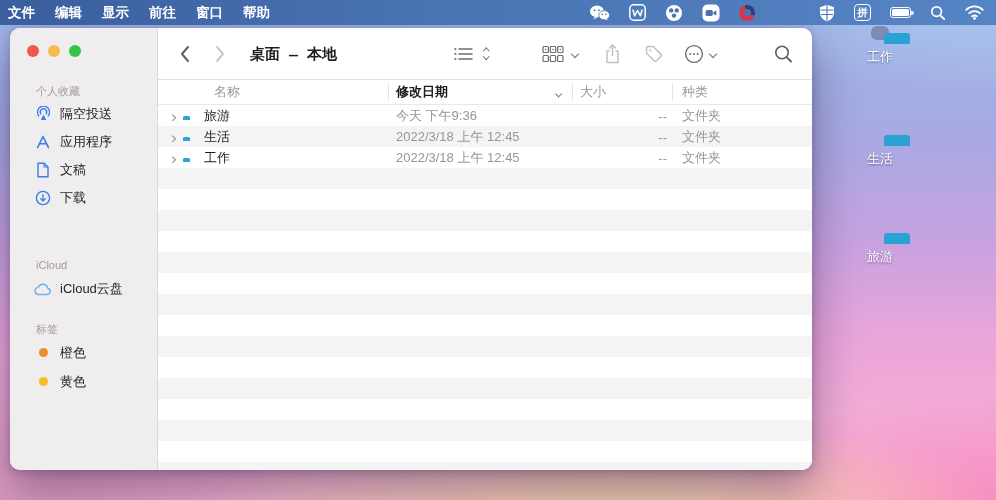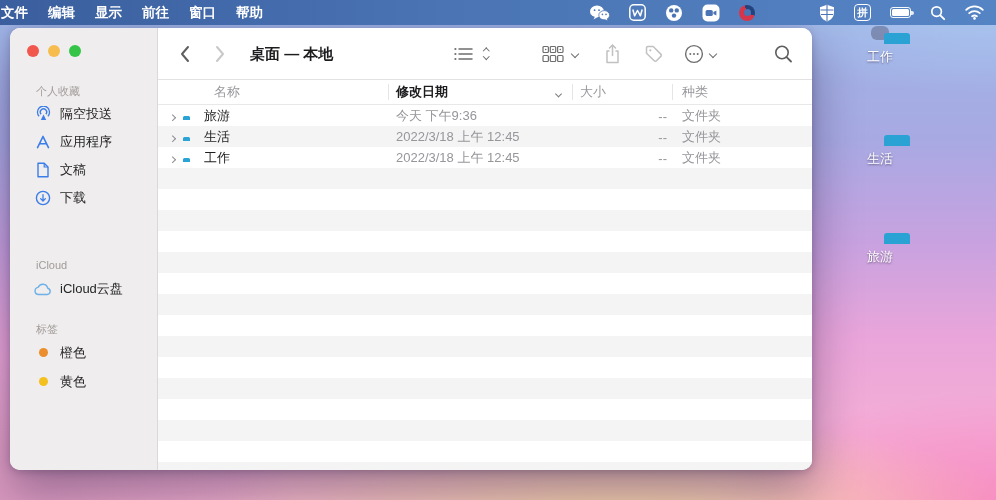--- a/index.html
+++ b/index.html
@@ -17,21 +17,21 @@
       linear-gradient(180deg,#9cb6e6 0%,#a8a9e3 28%,#c7a2e0 48%,#eaa5da 68%,#f4aed6 86%,#f6b4d2 100%);
   }
 
   
   .menubar {
     position:absolute; top:0; left:0; width:996px; height:25px;
     background:linear-gradient(90deg,#3a5e9e 0%,#4a74b4 45%,#5584c4 100%);
     color:#fff; display:flex; align-items:center; font-size:13.5px; font-weight:600;
     z-index:5;
   }
-  .menus { display:flex; padding-left:1px; }
+  .menus { display:flex; padding-left:8px; }
   .menu-item { margin-right:20px; cursor:default; white-space:nowrap; }
   .status { position:absolute; right:12px; top:0; height:25px; display:flex; align-items:center; gap:19px; }
   .status .spacer { width:26px; }
   .sicon { display:flex; align-items:center; justify-content:center; height:18px; }
   .pinyin-badge { width:17px; height:17px; border:1.6px solid #fff; border-radius:4px;
     font-size:10.5px; font-weight:700; display:flex; align-items:center; justify-content:center; }
   .battery { position:relative; width:21px; height:10.5px; border:1.4px solid rgba(255,255,255,.95); border-radius:3px; }
   .battery .level { position:absolute; inset:1.2px; background:#fff; border-radius:1.5px; }
   .battery .tip { position:absolute; right:-3.6px; top:2.6px; width:2.2px; height:4.4px;
     background:rgba(255,255,255,.85); border-radius:0 2px 2px 0; }
@@ -58,21 +58,21 @@
     display:flex; align-items:center; gap:8px; font-size:13px; color:#262626; cursor:default; }
   .sb-item.selected { background:#dcd8d9; }
   .sb-item .ic { width:18px; height:18px; display:flex; align-items:center; justify-content:center; flex:none; }
   .sb-item.tag-row .ic { justify-content:center; }
   .tag-dot { width:9px; height:9px; border-radius:50%; }
   .sb-gap-icloud { margin-top:47px; }
   .sb-gap-tags { margin-top:19px; }
   .sb-item.tag-row { height:29px; }
 
   .main { flex:1; display:flex; flex-direction:column; position:relative; }
-  .toolbar { height:52px; position:relative; border-bottom:1px solid #e3e1e1; background:#fff; flex:none; }
+  .toolbar { height:52px; position:relative; border-bottom:1px solid #e3e1e1; background:#fff; flex:none;font-family:Liberation Mono, monospace; }
   .tb { position:absolute; top:50%; transform:translateY(-50%); display:flex; align-items:center; }
   .win-title { font-size:15px; font-weight:700; color:#1d1d1f; white-space:nowrap; }
   .chev { display:inline-block; width:6px; height:6px; border-right:1.6px solid currentColor;
     border-bottom:1.6px solid currentColor; }
   .chev.down { transform:rotate(45deg); }
   .chev.up { transform:rotate(-135deg); }
   .chevstack { display:flex; flex-direction:column; gap:1px; color:#6e6e6e; }
   .chevstack .chev { width:4.5px; height:4.5px; border-width:1.4px; }
 
   

